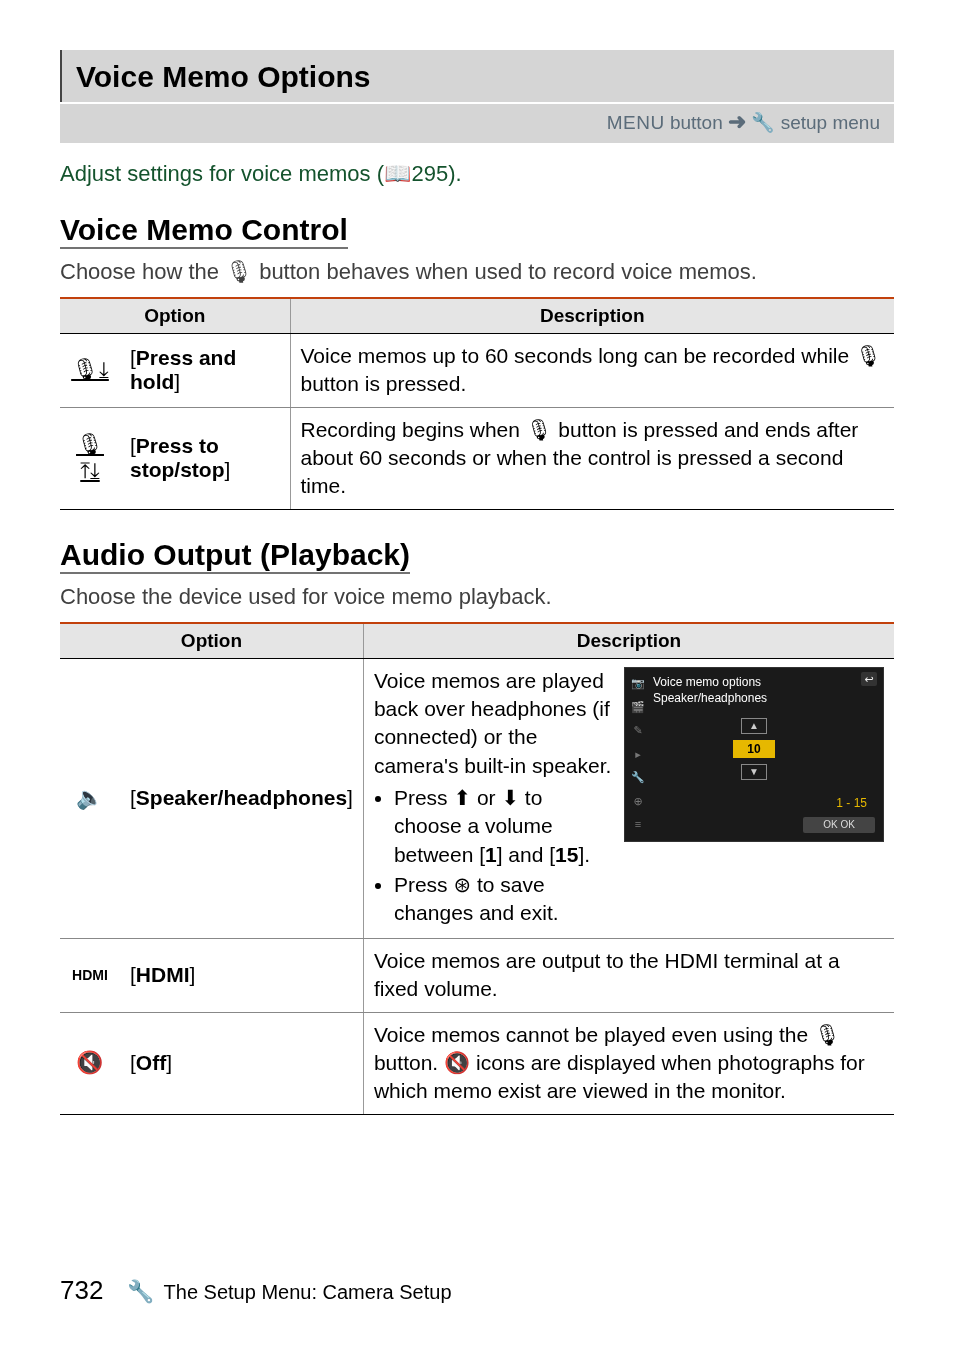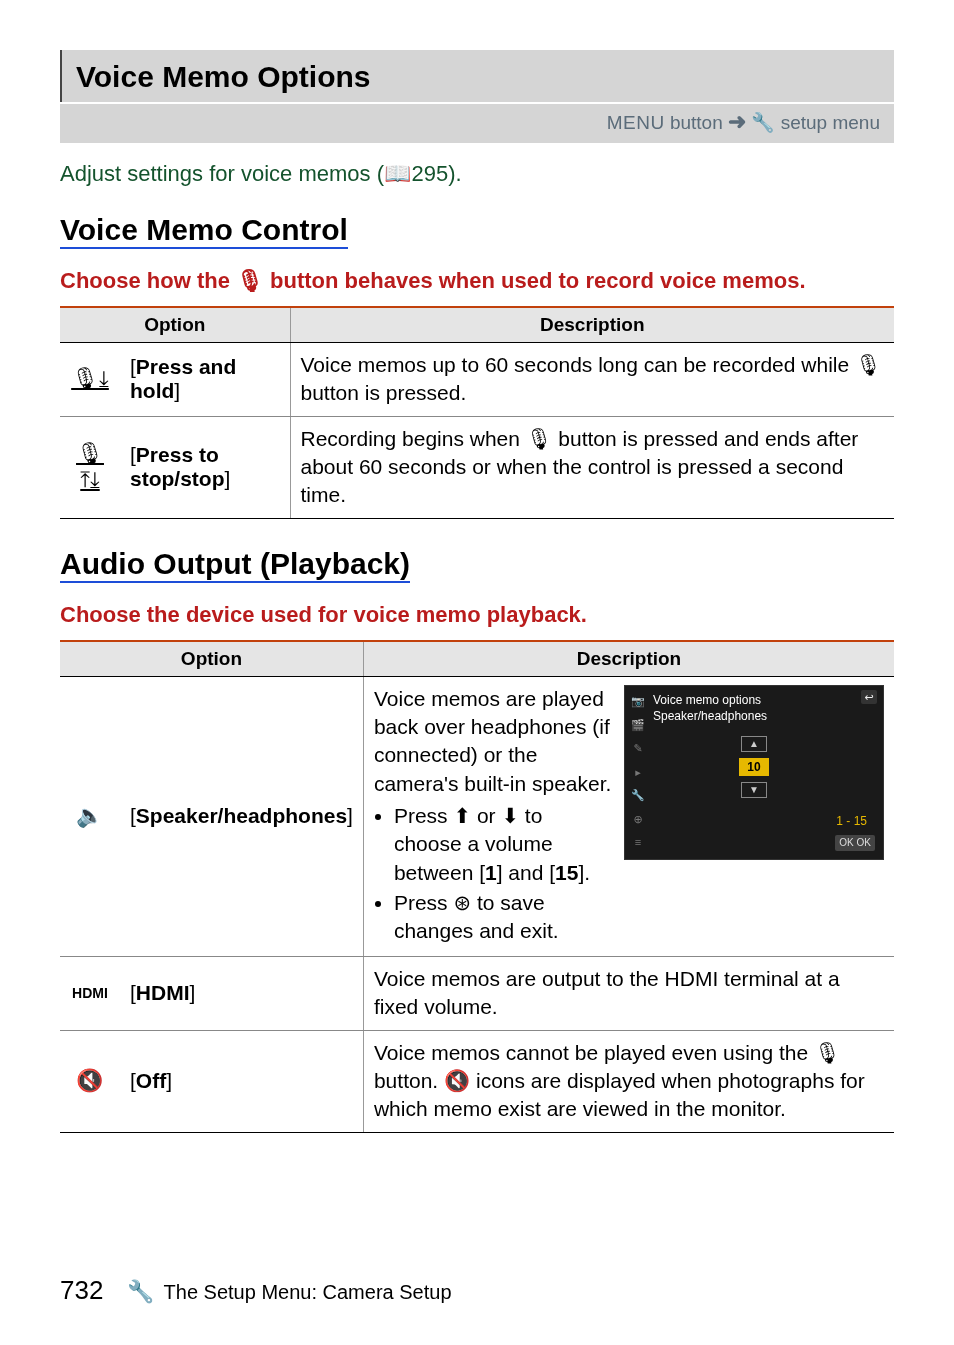--- a/index.html
+++ b/index.html
@@ -41,30 +41,29 @@
     }
     .intro {
       font-size: 22px;
       color: #14532d;
       margin-bottom: 26px;
     }
     h2 {
       font-size: 30px;
       font-weight: bold;
       color: #000;
-      border-bottom: 2px solid #1d4ed8;
+      border-bottom: 2px solid #737373;
       display: inline-block;
       margin-bottom: 4px;
     }
     .subtext {
       font-size: 22px;
-      color: #b91c1c;
-      margin-top: 15px;
+      color: #404040;
+      margin-top: 6px;
       margin-bottom: 12px;
-      font-weight: bold;
     }
     table {
       width: 100%;
       border-collapse: collapse;
       margin-bottom: 28px;
     }
     thead th {
       background: #e5e5e5;
       font-weight: bold;
       font-size: 19px;
@@ -109,24 +108,24 @@
       margin-left: 10px;
       font-size: 11px;
       color: #ccc;
     }
     .cam-title { position: absolute; top: 6px; left: 28px; font-size: 12px; color: #fff; }
     .cam-subtitle { position: absolute; top: 22px; left: 28px; font-size: 12px; color: #fff; }
     .cam-return { position: absolute; top: 4px; right: 6px; width: 16px; height: 14px; background: #333; color: #eee; text-align: center; line-height: 14px; font-size: 11px; border-radius: 2px; }
     .cam-sidebar { position: absolute; left: 4px; top: 4px; bottom: 4px; width: 18px; display: flex; flex-direction: column; justify-content: space-around; align-items: center; color: #777; font-size: 11px; }
     .cam-sidebar span:first-child { color: #e6b800; }
     .cam-up { position: absolute; left: 50%; top: 50px; transform: translateX(-50%); width: 26px; height: 16px; border: 1px solid #888; color: #ccc; text-align: center; line-height: 14px; font-size: 10px; }
-    .cam-number { position: absolute; left: 50%; top: 72px; transform: translateX(-50%); width: 30px; height: 18px; background: #e6b800; color: #000; text-align: center; line-height: 18px; font-size: 12px; font-weight: bold; }
+    .cam-number { position: absolute; left: 50%; top: 72px; transform: translateX(-50%); width: 42px; height: 18px; background: #e6b800; color: #000; text-align: center; line-height: 18px; font-size: 12px; font-weight: bold; }
     .cam-down { position: absolute; left: 50%; top: 96px; transform: translateX(-50%); width: 26px; height: 16px; border: 1px solid #888; color: #ccc; text-align: center; line-height: 14px; font-size: 10px; }
     .cam-range { position: absolute; right: 16px; bottom: 30px; font-size: 12px; color: #e6b800; }
-    .cam-ok { position: absolute; right: 8px; bottom: 8px; font-size: 10px; background: #444; padding: 1px 4px; border-radius: 2px; color: #ddd; }
+    .cam-ok { position: absolute; right: 8px; bottom: 8px; font-size: 10px; background: #444; padding: 1px 20px; border-radius: 2px; color: #ddd; }
     .descwith { overflow: hidden; }
     ul.bullets { list-style: disc; padding-left: 20px; margin-top: 4px; }
     ul.bullets li { margin-bottom: 2px; }
     .footer {
       position: absolute;
       bottom: 39px;
       left: 60px;
       font-size: 20px;
     }
     .page-num { font-size: 26px; margin-right: 18px; }

